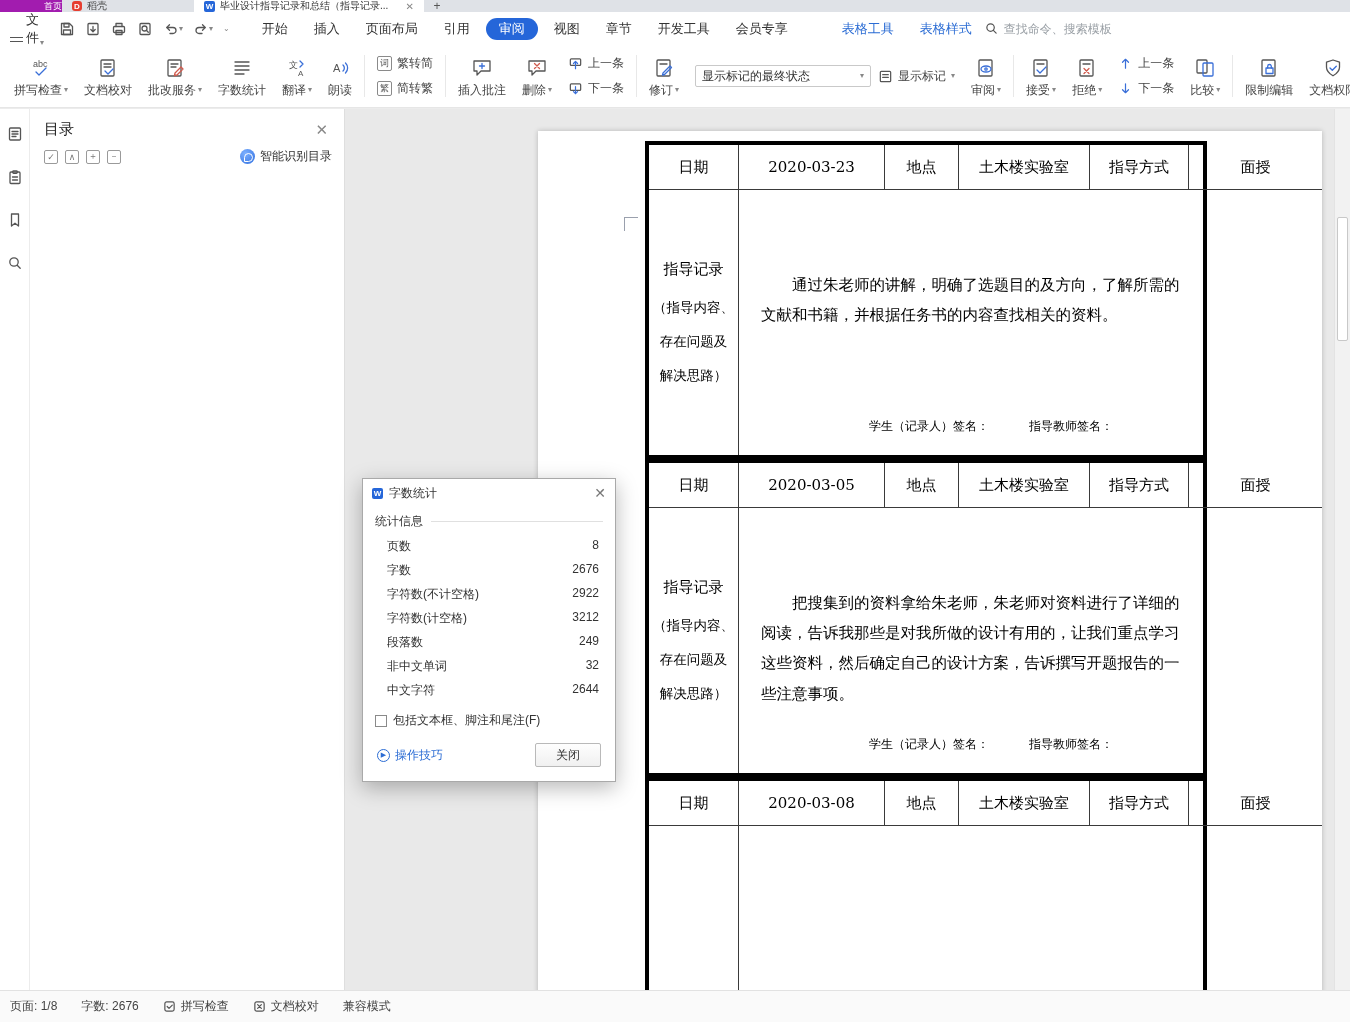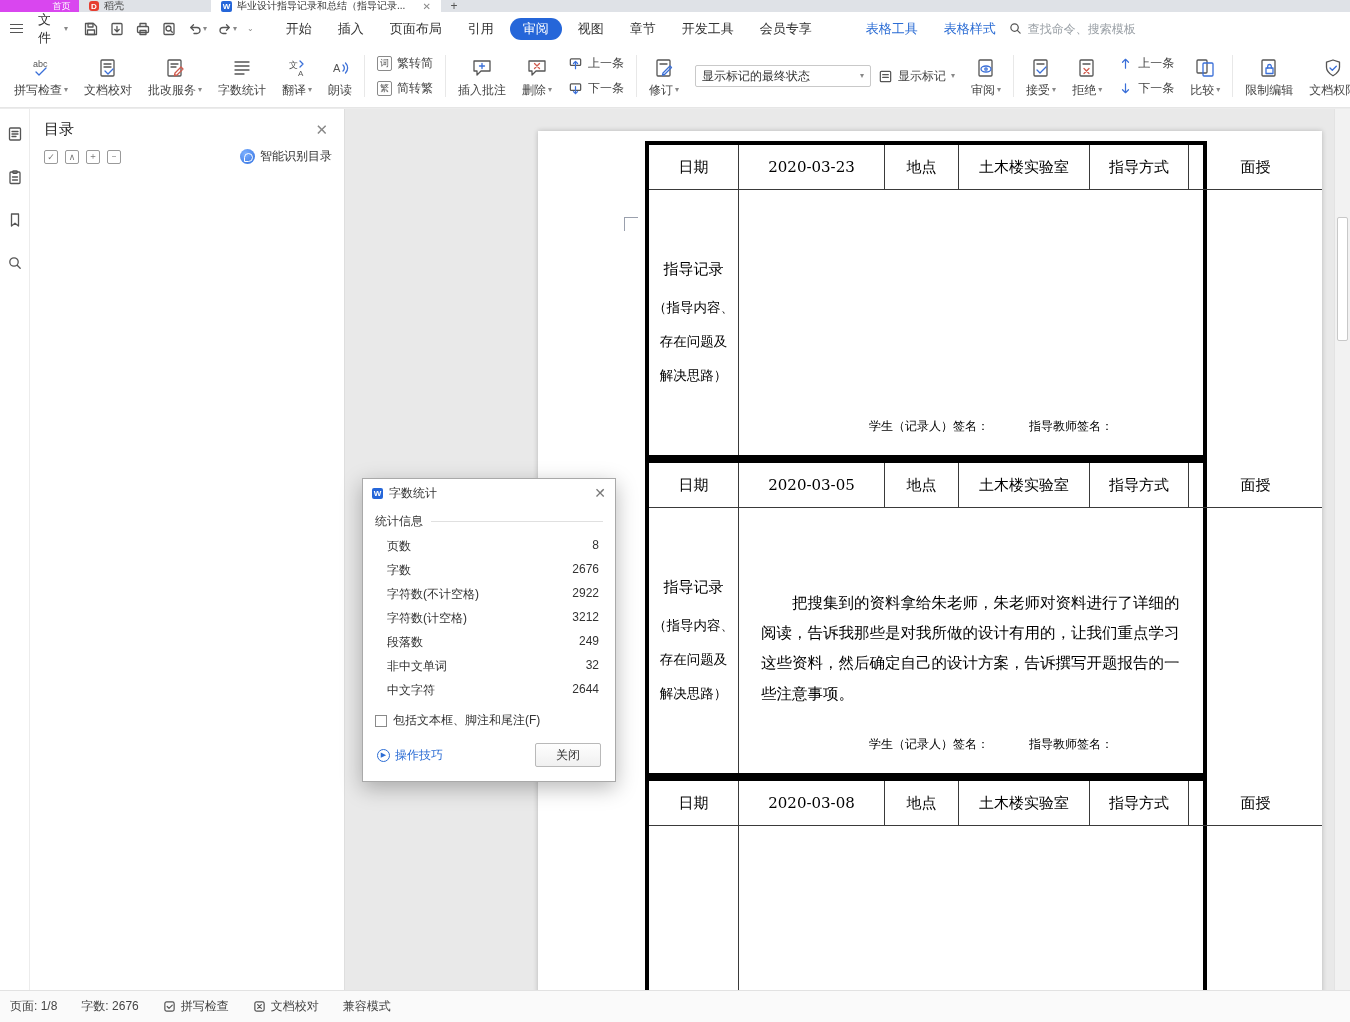--- a/index.html
+++ b/index.html
@@ -2,33 +2,33 @@
 <html><head>
 <meta charset="utf-8">
 <style>
   * { box-sizing:border-box; margin:0; padding:0; }
   html,body { width:1350px; height:1022px; overflow:hidden; }
   body { font-family:"Liberation Sans","DejaVu Sans",sans-serif; font-size:12px; color:#333; background:#fff; position:relative; }
   .app { position:absolute; inset:0; display:flex; flex-direction:column; }
 
   
   .tabbar { height:12px; background:#dfe2e7; display:flex; align-items:stretch; overflow:hidden; flex:0 0 auto; }
-  .tab-home { width:79px; background:#d946ef; color:#fff; font-size:9px; display:flex; align-items:center; justify-content:center;padding-left:44px; }
+  .tab-home { width:62px; background:#a21caf; color:#fff; font-size:9px; display:flex; align-items:center; justify-content:center;padding-left:44px; }
   .tab { display:flex; align-items:center; gap:5px; padding:0 10px; font-size:10px; color:#444; white-space:nowrap; }
   .tab.docer { width:132px; }
   .d-logo { width:10px; height:10px; border-radius:3px; background:#e63e30; color:#fff; font-size:8px; font-weight:bold; display:flex; align-items:center; justify-content:center; flex:0 0 auto; }
   .tab.doc { background:#fff; width:230px; color:#333; }
   .w-logo { width:11px; height:11px; border-radius:2px; background:#2566d9; color:#fff; font-size:8px; font-weight:bold; display:flex; align-items:center; justify-content:center; flex:0 0 auto; }
   .tab-title { white-space:nowrap; overflow:hidden; flex:1; }
   .tab-x { color:#888; font-size:10px; }
   .tab-plus { width:26px; display:flex; align-items:center; justify-content:center; color:#555; font-size:12px; }
 
   
   .menubar { height:33px; display:flex; align-items:center; padding:0 10px; background:#fff; flex:0 0 auto; }
-  .file-menu { display:flex; align-items:center; gap:13px; font-size:13px; margin-right:10px; }
+  .file-menu { display:flex; align-items:flex-end; gap:1px; font-size:13px; margin-right:10px; }
   .hamb { display:inline-flex; flex-direction:column; gap:2.5px; margin-right:2px; }
   .hamb i { width:13px; height:1.6px; background:#555; display:block; }
   .caret { font-size:8px; color:#888; line-height:1; }
   .qat { display:flex; align-items:center; }
   .qat .qbtn { display:flex; align-items:center; padding:3px 5px; border-radius:3px; }
   .ic { width:22px; height:22px; }
   .ic.m { width:16px; height:16px; }
   .ic.s { width:15px; height:15px; }
   .ic.xs { width:13px; height:13px; }
   .ic :not(text) { stroke:#555; fill:none; stroke-width:1.3; stroke-linecap:round; stroke-linejoin:round; }
@@ -508,20 +508,21 @@
               <div class="th">面授</div>
             </div>
             <div class="t-record">
               <div class="rec-label">
                 <div class="rec-title">指导记录</div>
                 <div class="rec-note">（指导内容、</div>
                 <div class="rec-note">存在问题及</div>
                 <div class="rec-note">解决思路）</div>
               </div>
               <div class="rec-body">
+                <div class="rec-text">通过朱老师的讲解，明确了选题目的及方向，了解所需的文献和书籍，并根据任务书的内容查找相关的资料。</div>
                 <div class="rec-sign">
                   <span>学生（记录人）签名：</span>
                   <span>指导教师签名：</span>
                 </div>
               </div>
             </div>
           </div>
 
           <div class="entry">
             <div class="t-head">

